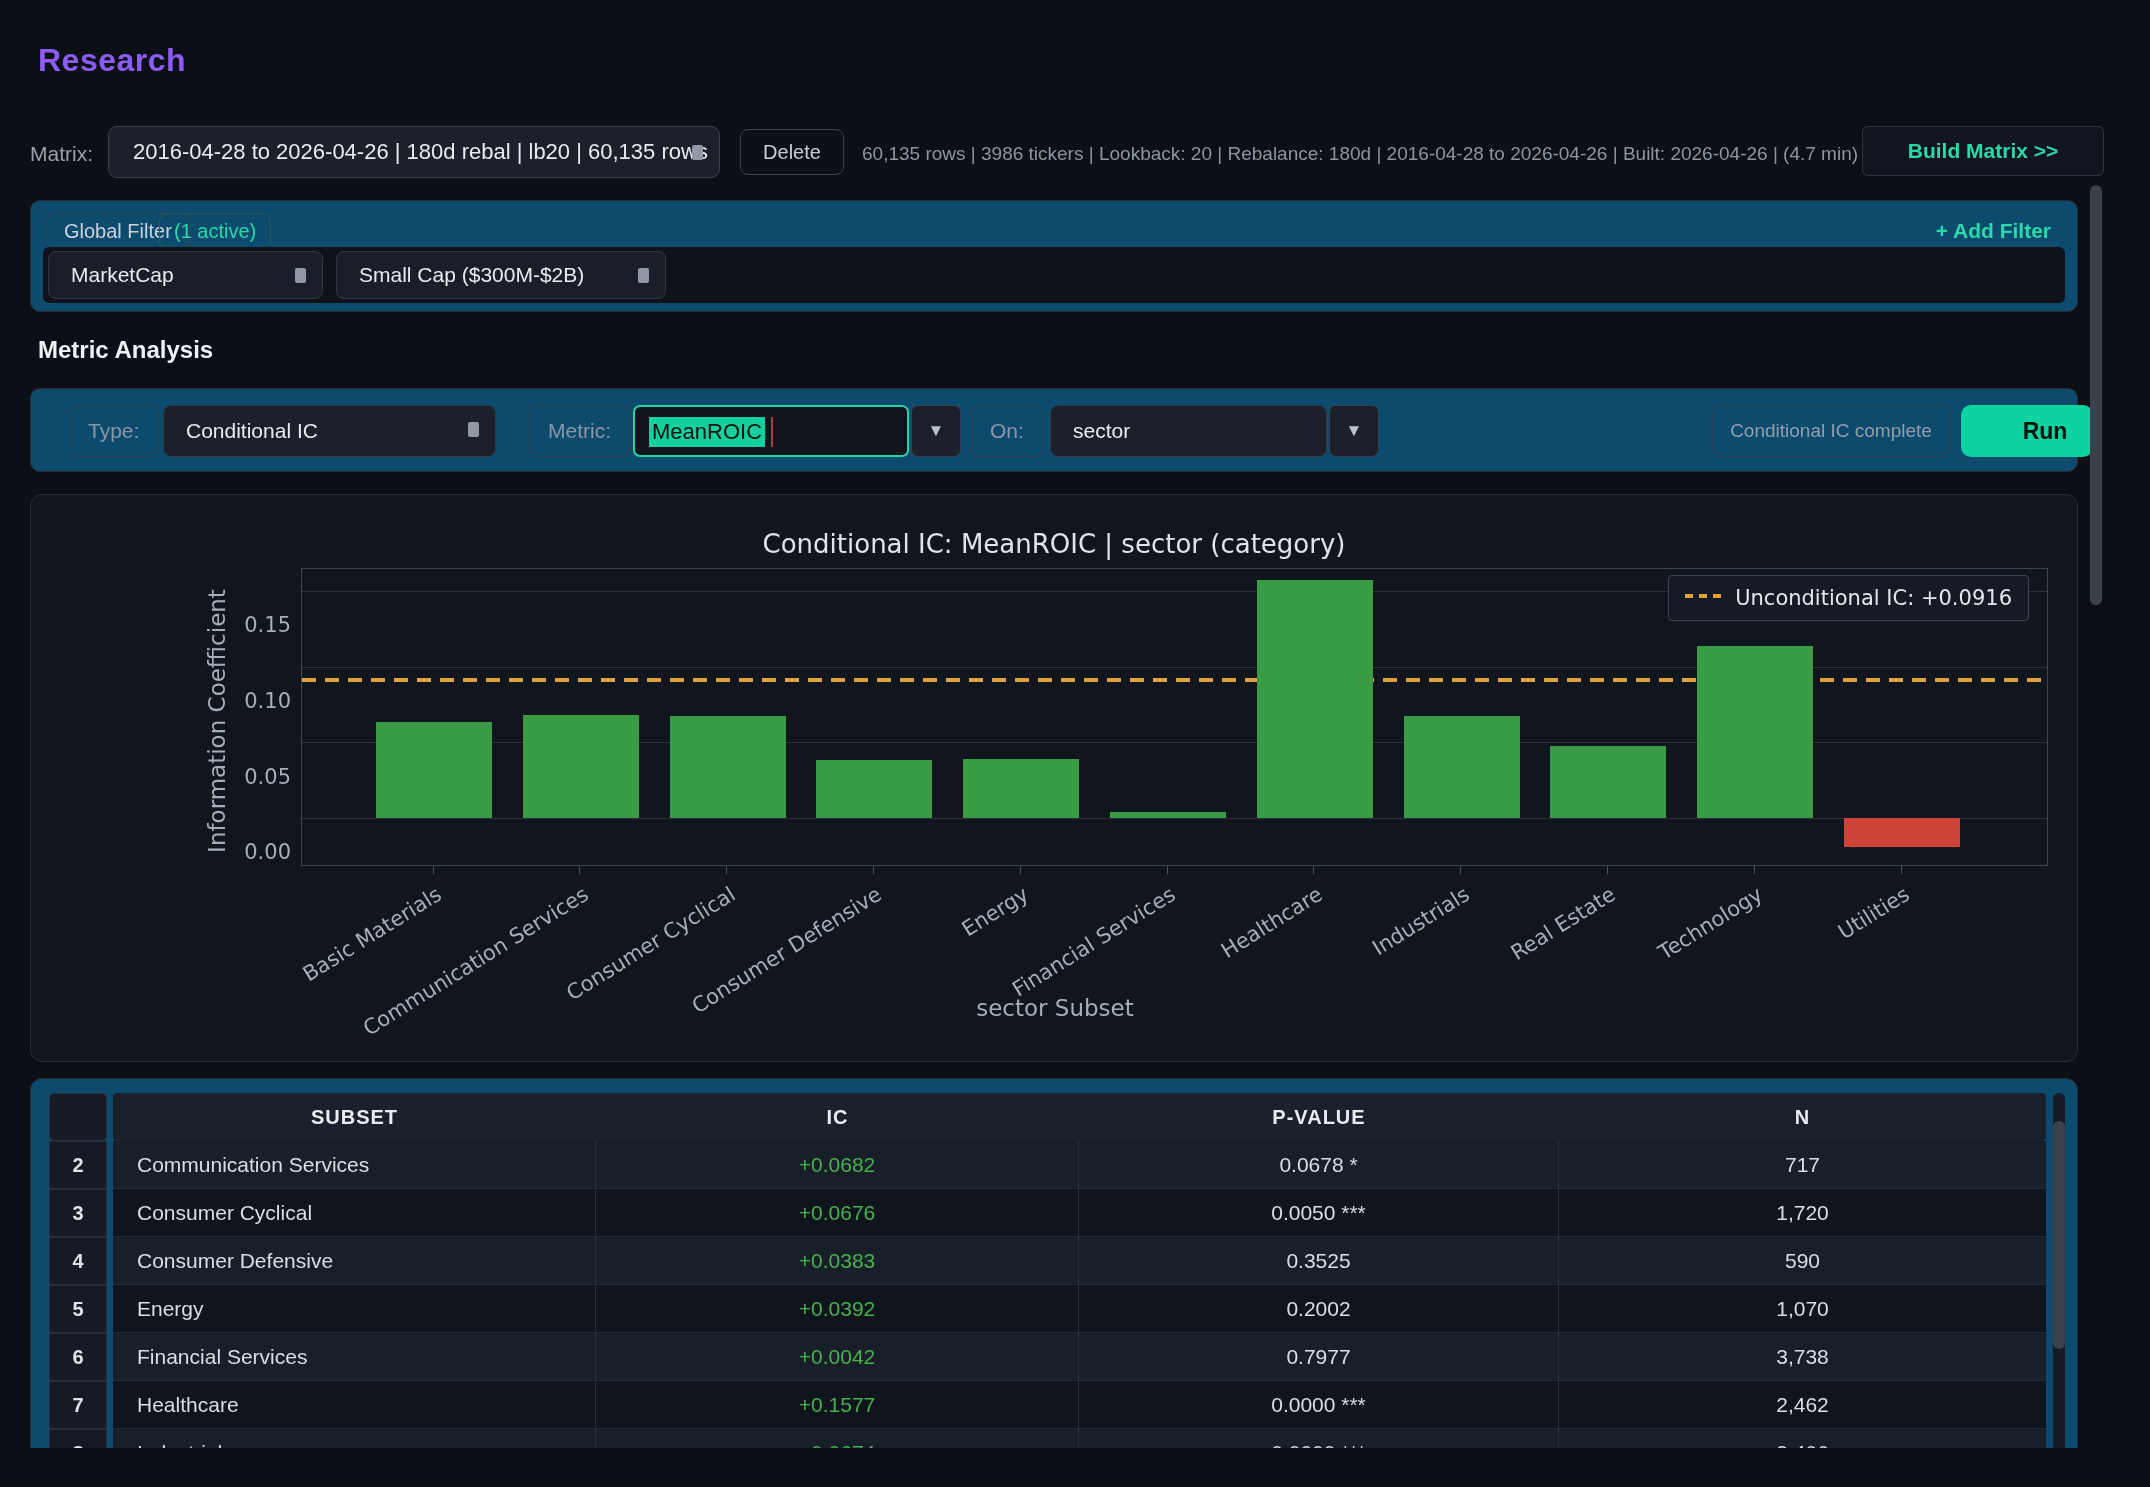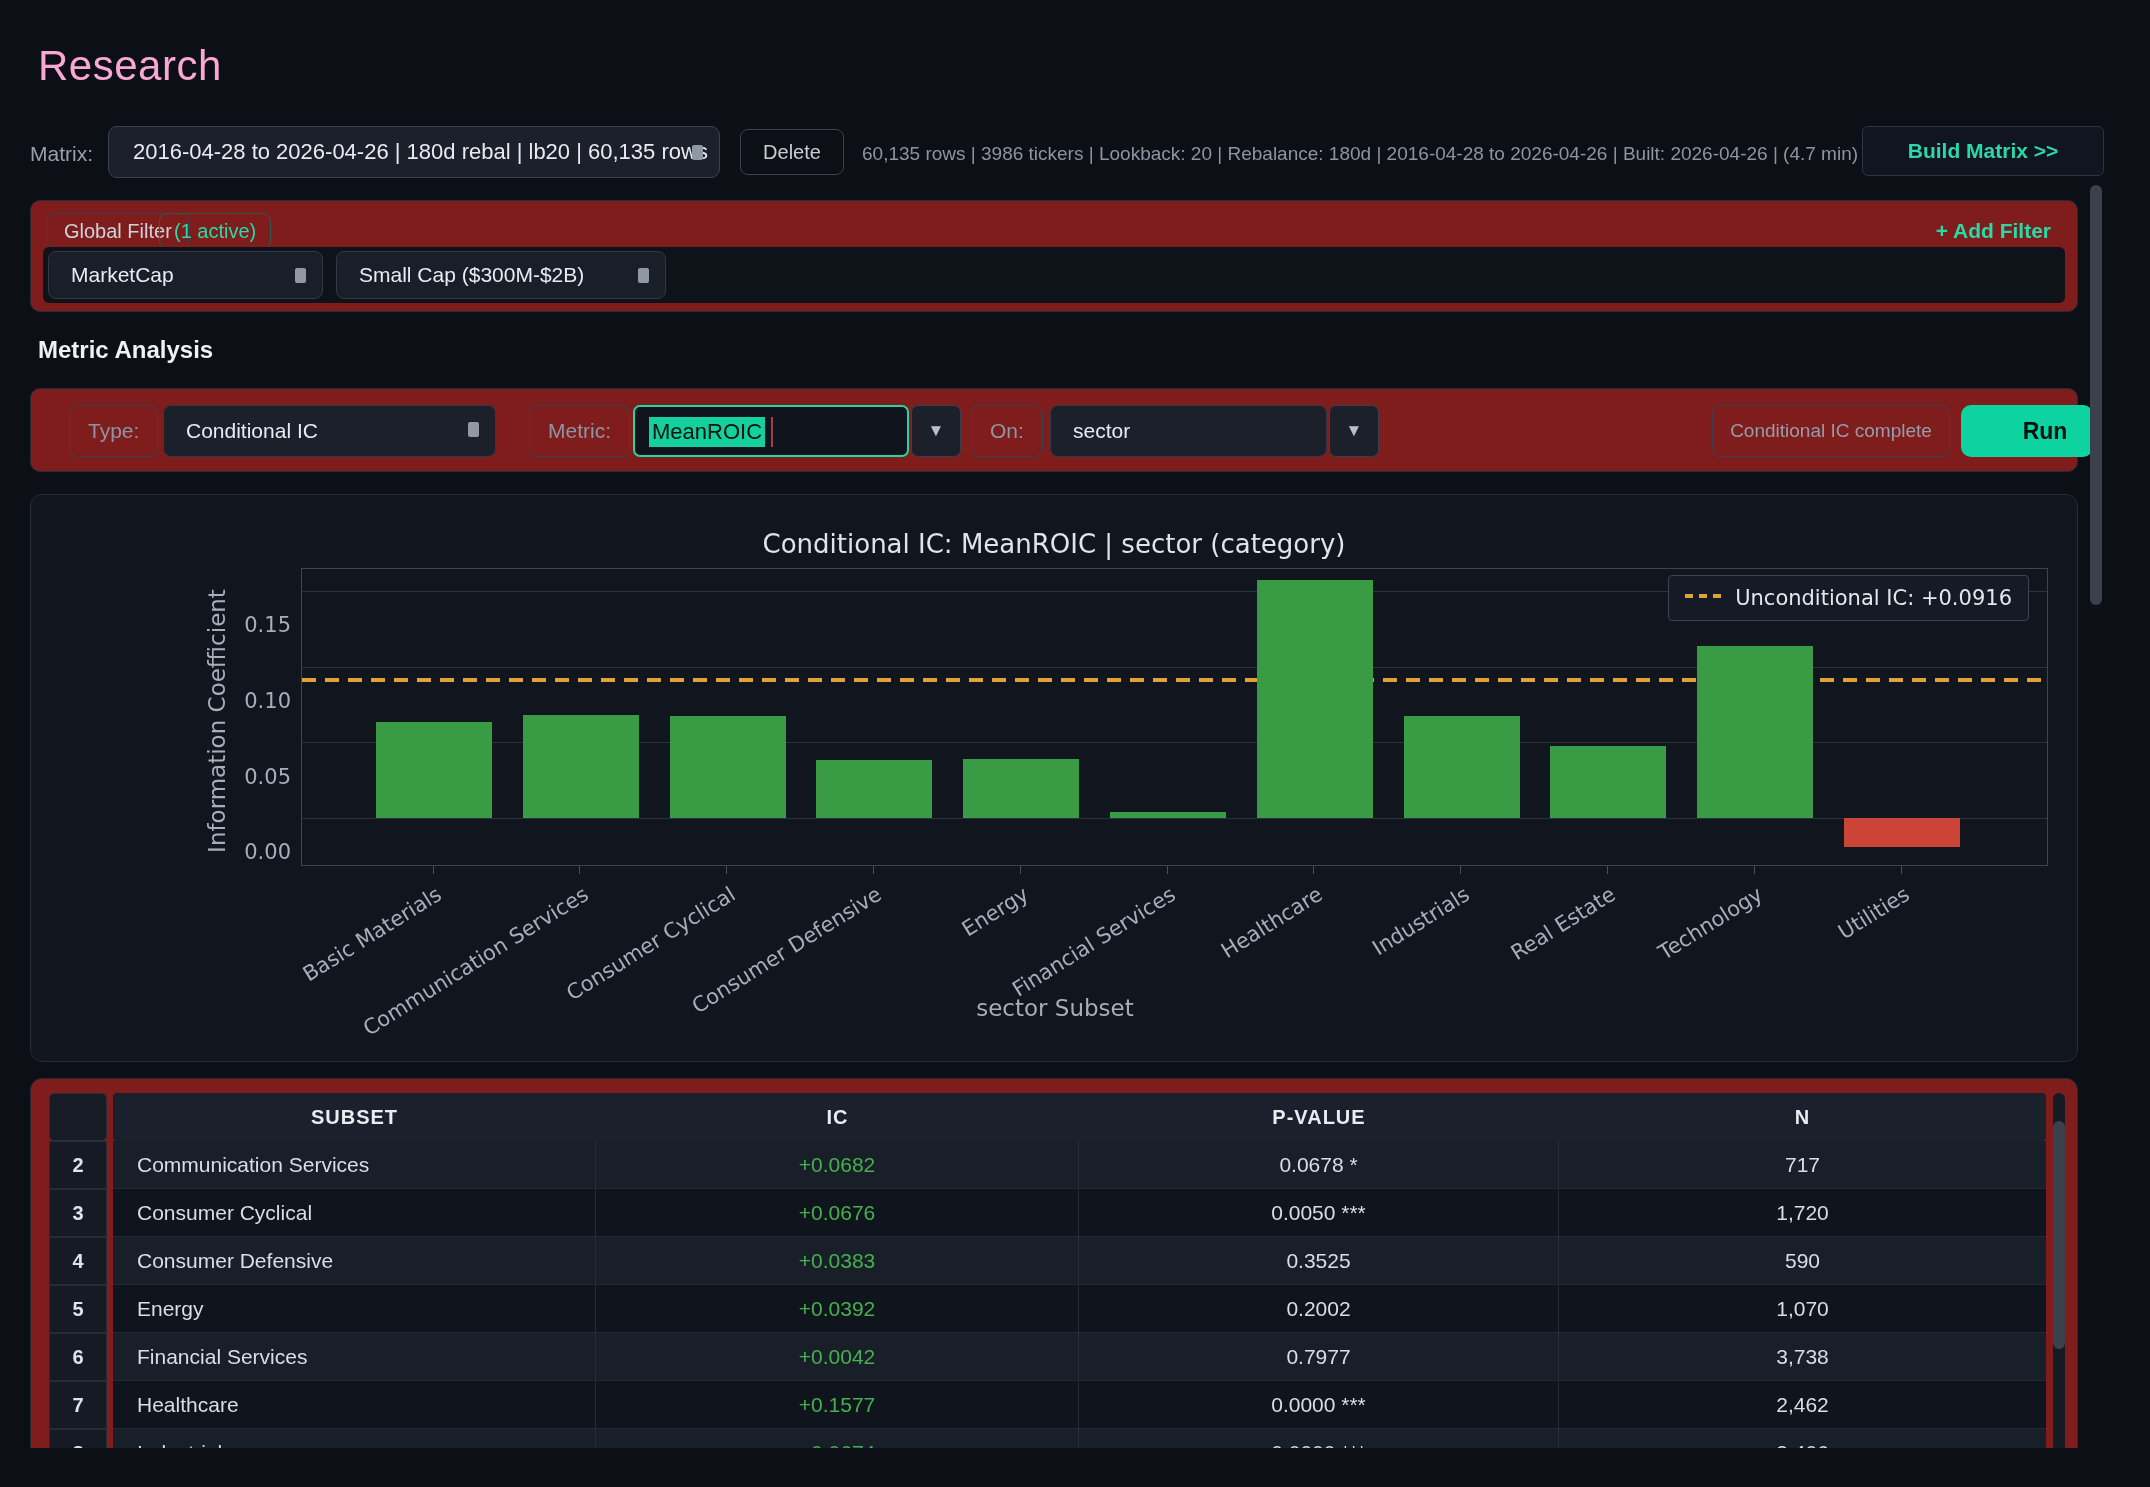--- a/index.html
+++ b/index.html
@@ -1,34 +1,34 @@
 <!DOCTYPE html>
 <html><head>
 <meta charset="utf-8">
 <style>
   html,body{margin:0;padding:0;background:#0c0f16;}
   #app{position:relative;width:2150px;height:1487px;background:#0c0f16;overflow:hidden;
        font-family:"Liberation Sans",sans-serif;color:#e8ebf1;}
   .abs{position:absolute;}
 
   
-  #page-title{left:38px;top:42px;font-size:42px;font-weight:400;color:#f9a8d4;letter-spacing:.5px;}
+  #page-title{left:38px;top:42px;font-size:32px;font-weight:700;color:#8b5cf6;letter-spacing:.5px;}
   #matrix-label{left:30px;top:142px;font-size:21px;color:#98a0ad;}
   #matrix-select{left:108px;top:126px;width:612px;height:52px;background:#1b202b;border:1px solid #3a414e;
                  border-radius:9px;overflow:hidden;white-space:nowrap;box-sizing:border-box;cursor:pointer;}
   #matrix-select .val{position:absolute;left:24px;top:0;line-height:50px;font-size:22px;color:#e8ebf1;white-space:nowrap;}
   .sq-icon{position:absolute;right:16px;top:18px;width:11px;height:15px;background:#9098a5;border-radius:2px;}
   #delete-btn{left:740px;top:129px;width:104px;height:46px;border:1px solid #3a414e;border-radius:8px;
               background:transparent;color:#c7cdd7;font-size:20px;text-align:center;line-height:44px;cursor:pointer;box-sizing:border-box;}
   #matrix-meta{left:862px;top:143px;font-size:19px;color:#8d95a2;white-space:nowrap;}
   #build-btn{left:1862px;top:126px;width:242px;height:50px;border:1px solid #2e3542;border-radius:6px;
              background:#10151f;color:#2bd9a8;font-weight:700;font-size:21px;text-align:center;line-height:48px;cursor:pointer;box-sizing:border-box;}
 
   
-  .panel{background:#7f1d1d;border:1px solid #262c37;box-sizing:border-box;}
+  .panel{background:#0c4a6e;border:1px solid #262c37;box-sizing:border-box;}
   #filter-panel{left:30px;top:200px;width:2048px;height:112px;border-radius:10px;}
   #metric-panel{left:30px;top:388px;width:2048px;height:84px;border-radius:10px;}
   #chart-panel{left:30px;top:494px;width:2048px;height:568px;border-radius:12px;background:#11151e;}
   #table-panel{left:30px;top:1078px;width:2048px;height:409px;border-radius:12px 12px 0 0;overflow:hidden;}
 
   
   .chip{border:1px solid #3a414e;border-radius:8px;box-sizing:border-box;text-align:center;}
   #gf-chip{left:16px;top:12px;height:36px;padding:0 16px;line-height:34px;font-size:20px;color:#ccd2db;}
   #gf-active{left:128px;top:12px;height:36px;padding:0 14px;line-height:34px;font-size:20px;color:#2bd9a8;border-color:#31584c;}
   #add-filter{right:26px;top:18px;font-size:21px;font-weight:700;color:#2bd9a8;cursor:pointer;}

